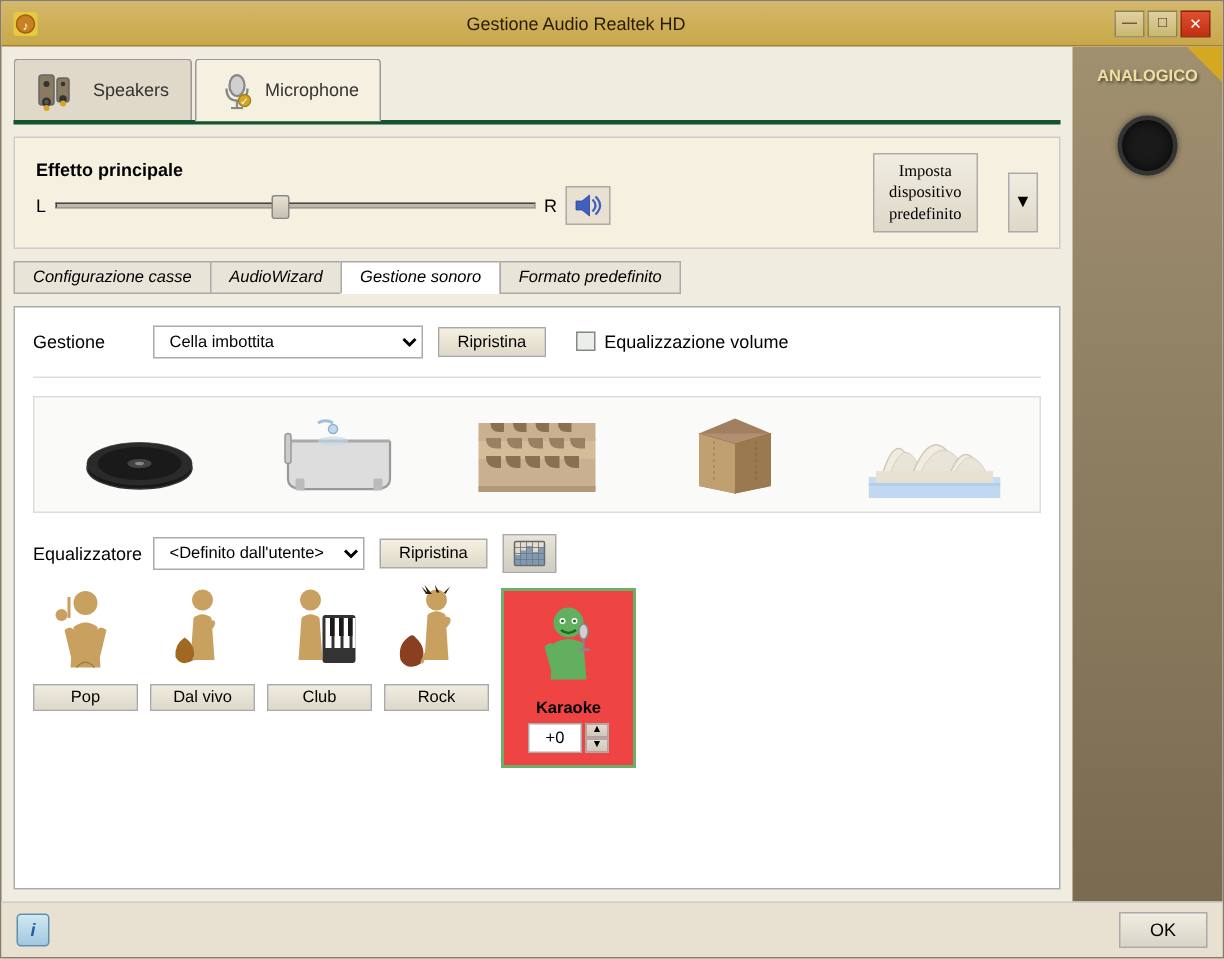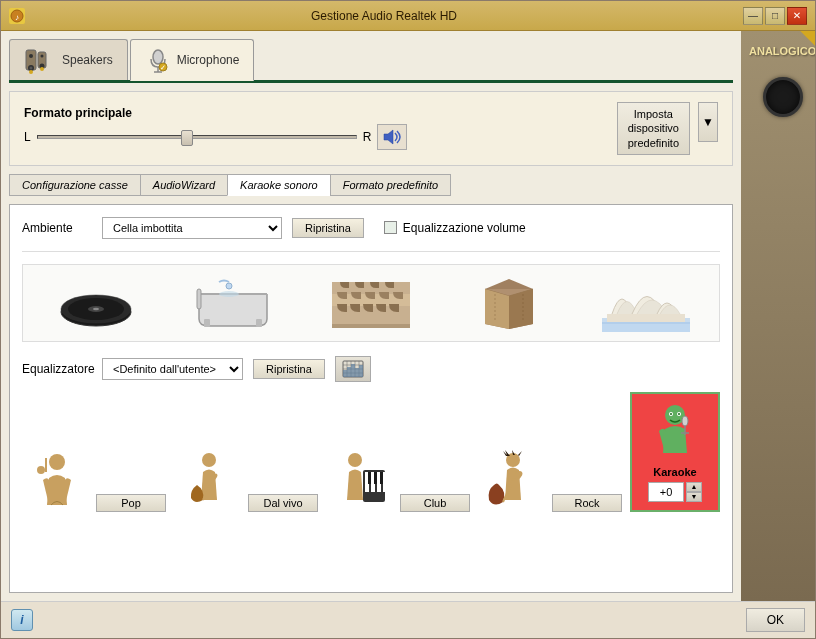--- a/index.html
+++ b/index.html
@@ -153,22 +153,23 @@
       background: #e8e0d0;
       border: 1px solid #aaa;
       cursor: pointer;
       display: flex;
       align-items: center;
       justify-content: center;
       font-size: 14px;
     }
     .volume-right {
       display: flex;
-      align-items: flex-start;
-      gap: 8px;
+      align-items: flex-end;
+      gap: 20px;
+      font-family: Liberation Serif, serif;
     }
     .default-device-btn {
       padding: 4px 10px;
       background: linear-gradient(to bottom, #f0ece0, #ddd8c8);
       border: 1px solid #aaa;
       cursor: pointer;
       font-size: 11px;
       text-align: center;
       line-height: 1.3;
     }
@@ -296,22 +297,22 @@
       align-items: center;
       justify-content: center;
     }
     .music-styles {
       display: flex;
       gap: 8px;
       margin-top: 4px;
     }
     .style-item {
       display: flex;
-      flex-direction: row;
-      align-items: flex-end;
+      flex-direction: column;
+      align-items: center;
       gap: 4px;
     }
     .style-figure {
       width: 70px;
       height: 60px;
       display: flex;
       align-items: flex-end;
       justify-content: center;
     }
     .style-btn {
@@ -491,21 +492,21 @@
             <line x1="9" y1="25" x2="17" y2="25" stroke="#888" stroke-width="1.5"></line>
             <circle cx="18" cy="20" r="4" fill="#d4a820" stroke="#a08020" stroke-width="1"></circle>
             <text x="18" y="23" text-anchor="middle" font-size="7" fill="white">✓</text>
           </svg>
           <span>Microphone</span>
         </div>
       </div>
 
       <div class="volume-section">
         <div class="volume-left">
-          <span class="volume-label">Formato principale</span>
+          <span class="volume-label">Effetto principale</span>
           <div class="volume-slider-row">
             <span>L</span>
             <div class="slider">
               <div class="slider-thumb"></div>
             </div>
             <span>R</span>
             <div class="speaker-icon-btn">
               <svg width="20" height="18" viewBox="0 0 20 18">
                 <polygon points="2,6 2,12 6,12 11,16 11,2 6,6" fill="#4060c0" stroke="#2040a0" stroke-width="0.5"></polygon>
                 <path d="M13 5 Q17 9 13 13" fill="none" stroke="#4060c0" stroke-width="1.5"></path>
@@ -525,31 +526,31 @@
       </div>
 
       <div class="inner-tabs">
         <div class="inner-tab">
           <span>Configurazione casse</span>
         </div>
         <div class="inner-tab">
           <span>AudioWizard</span>
         </div>
         <div class="inner-tab active">
-          <span>Karaoke sonoro</span>
+          <span>Gestione sonoro</span>
         </div>
         <div class="inner-tab">
           <span>Formato predefinito</span>
         </div>
       </div>
 
       <div class="effects-panel">
 
         <div class="ambiente-row">
-          <span class="ambiente-label">Ambiente</span>
+          <span class="ambiente-label">Gestione</span>
           <select class="ambiente-select">
             <option>Cella imbottita</option>
           </select>
           <button class="ripristina-btn">Ripristina</button>
           <div class="eq-volume-row">
             <div class="checkbox"></div>
             <span>Equalizzazione volume</span>
           </div>
         </div>
 

